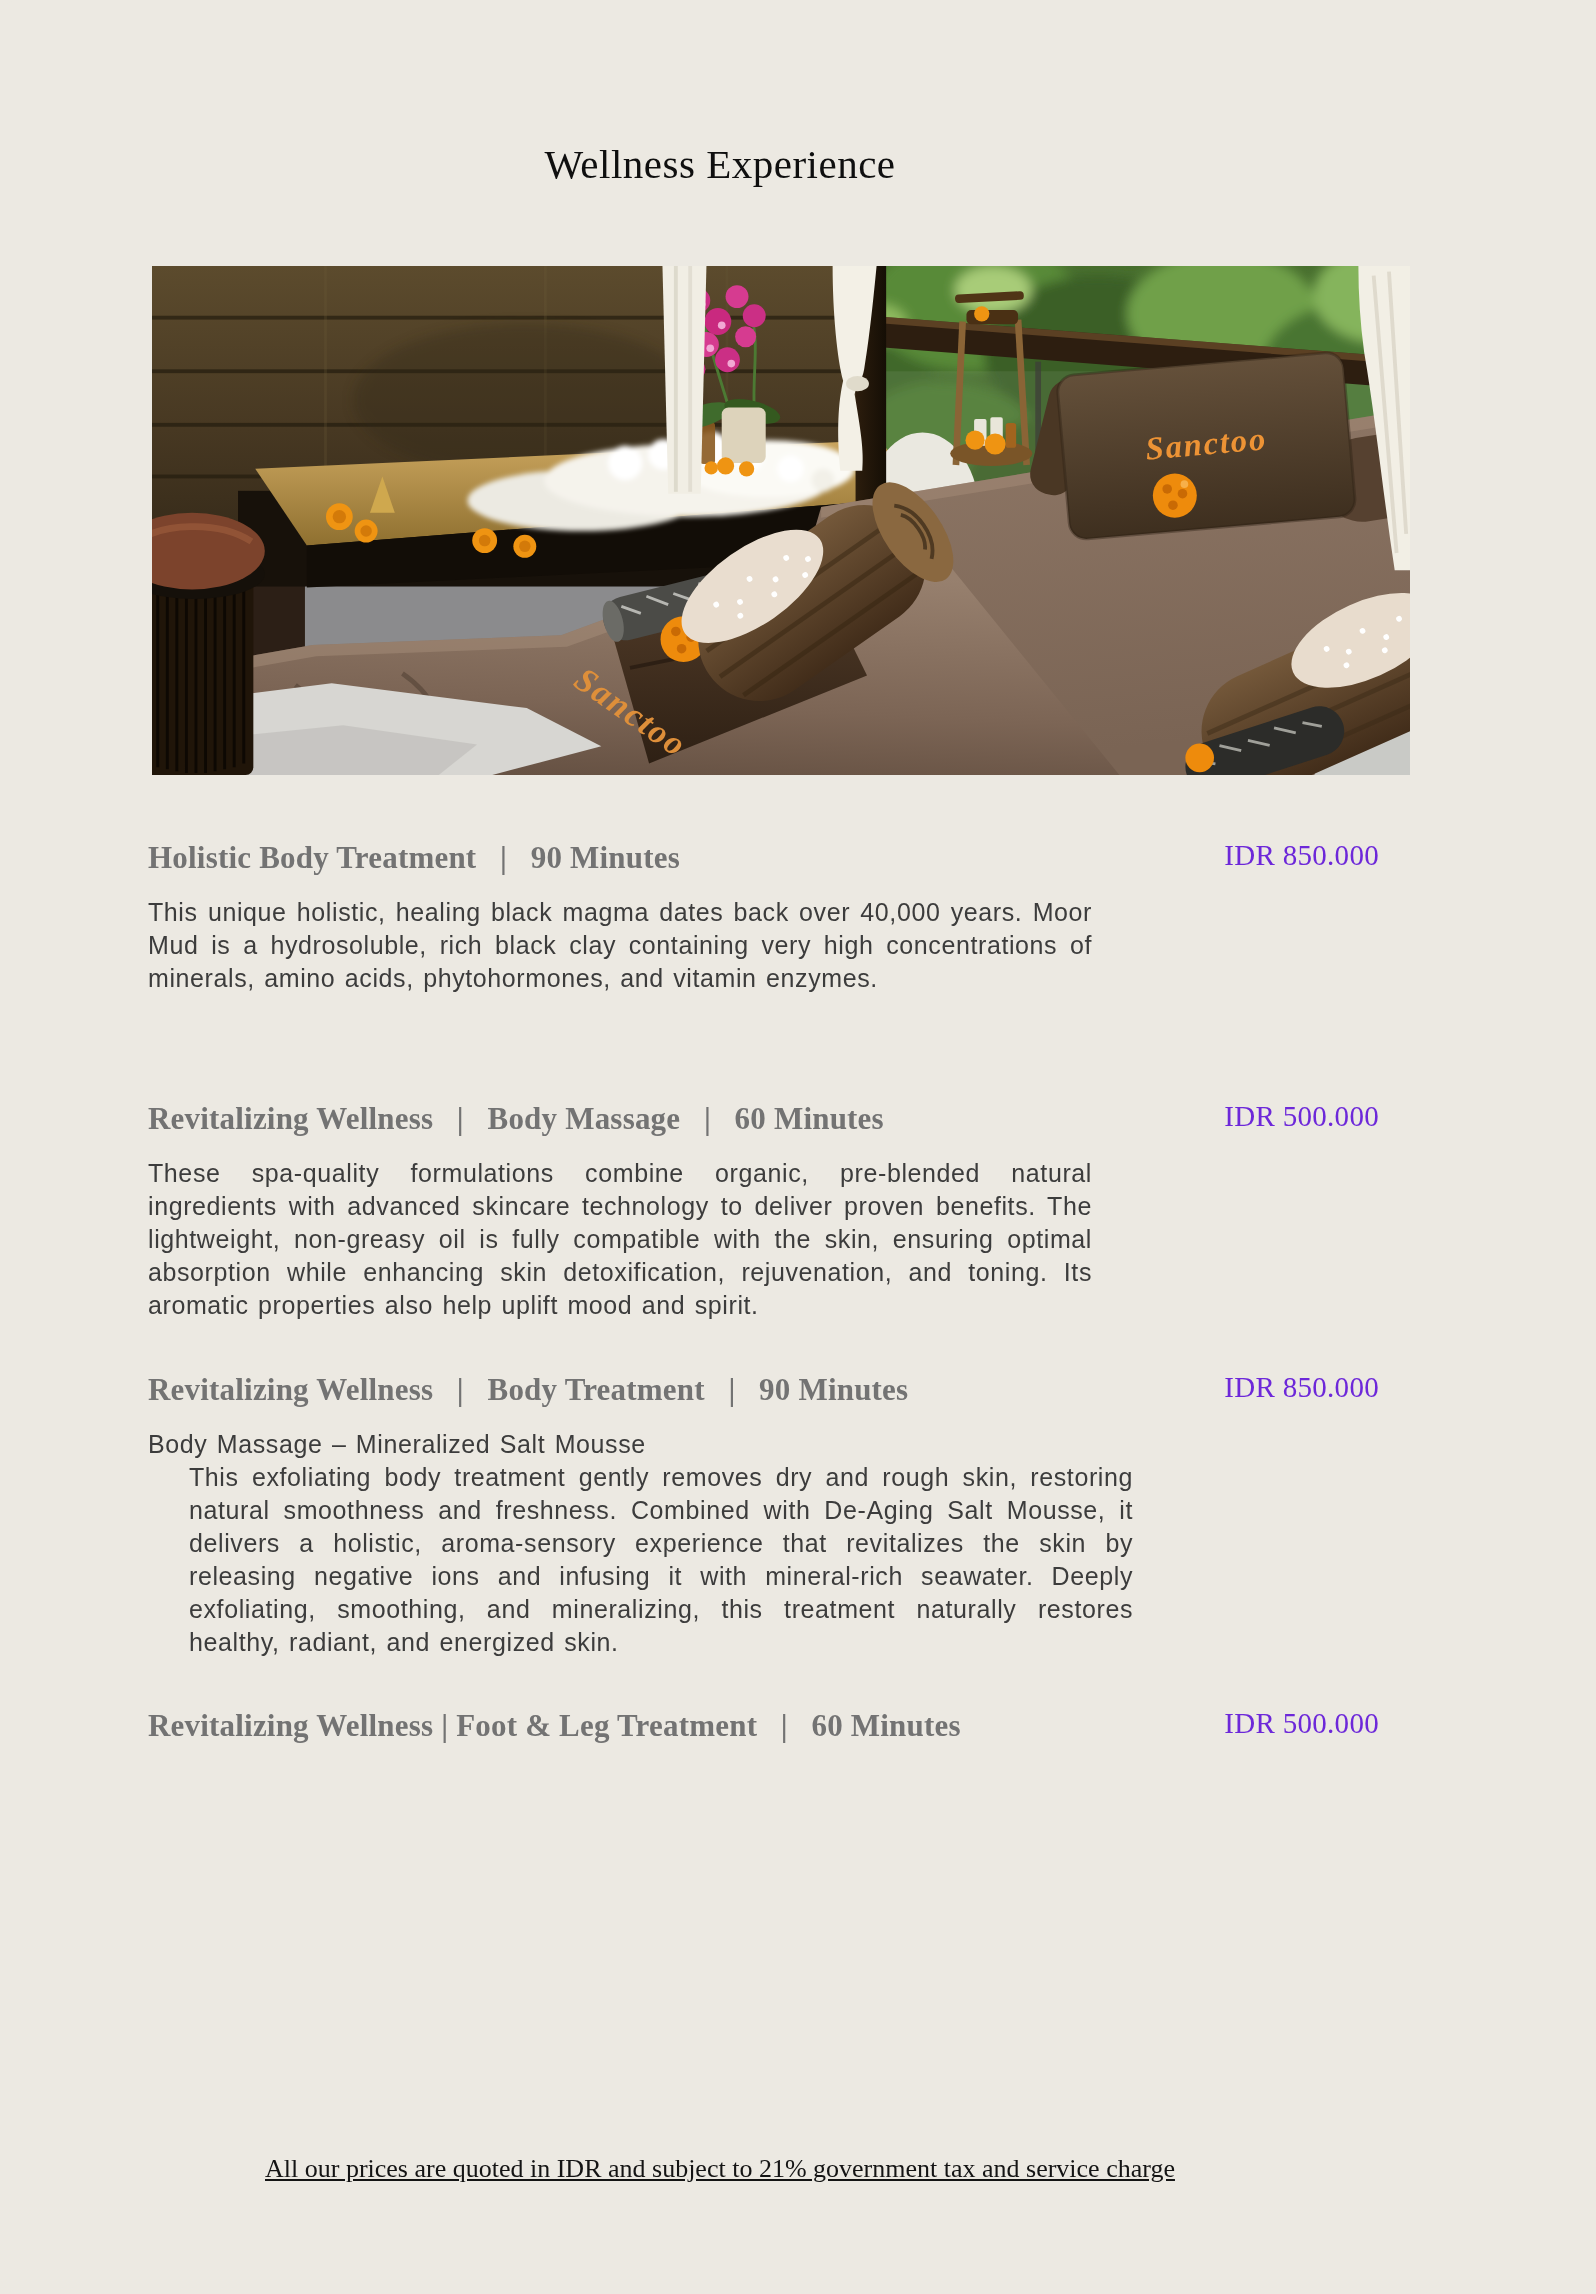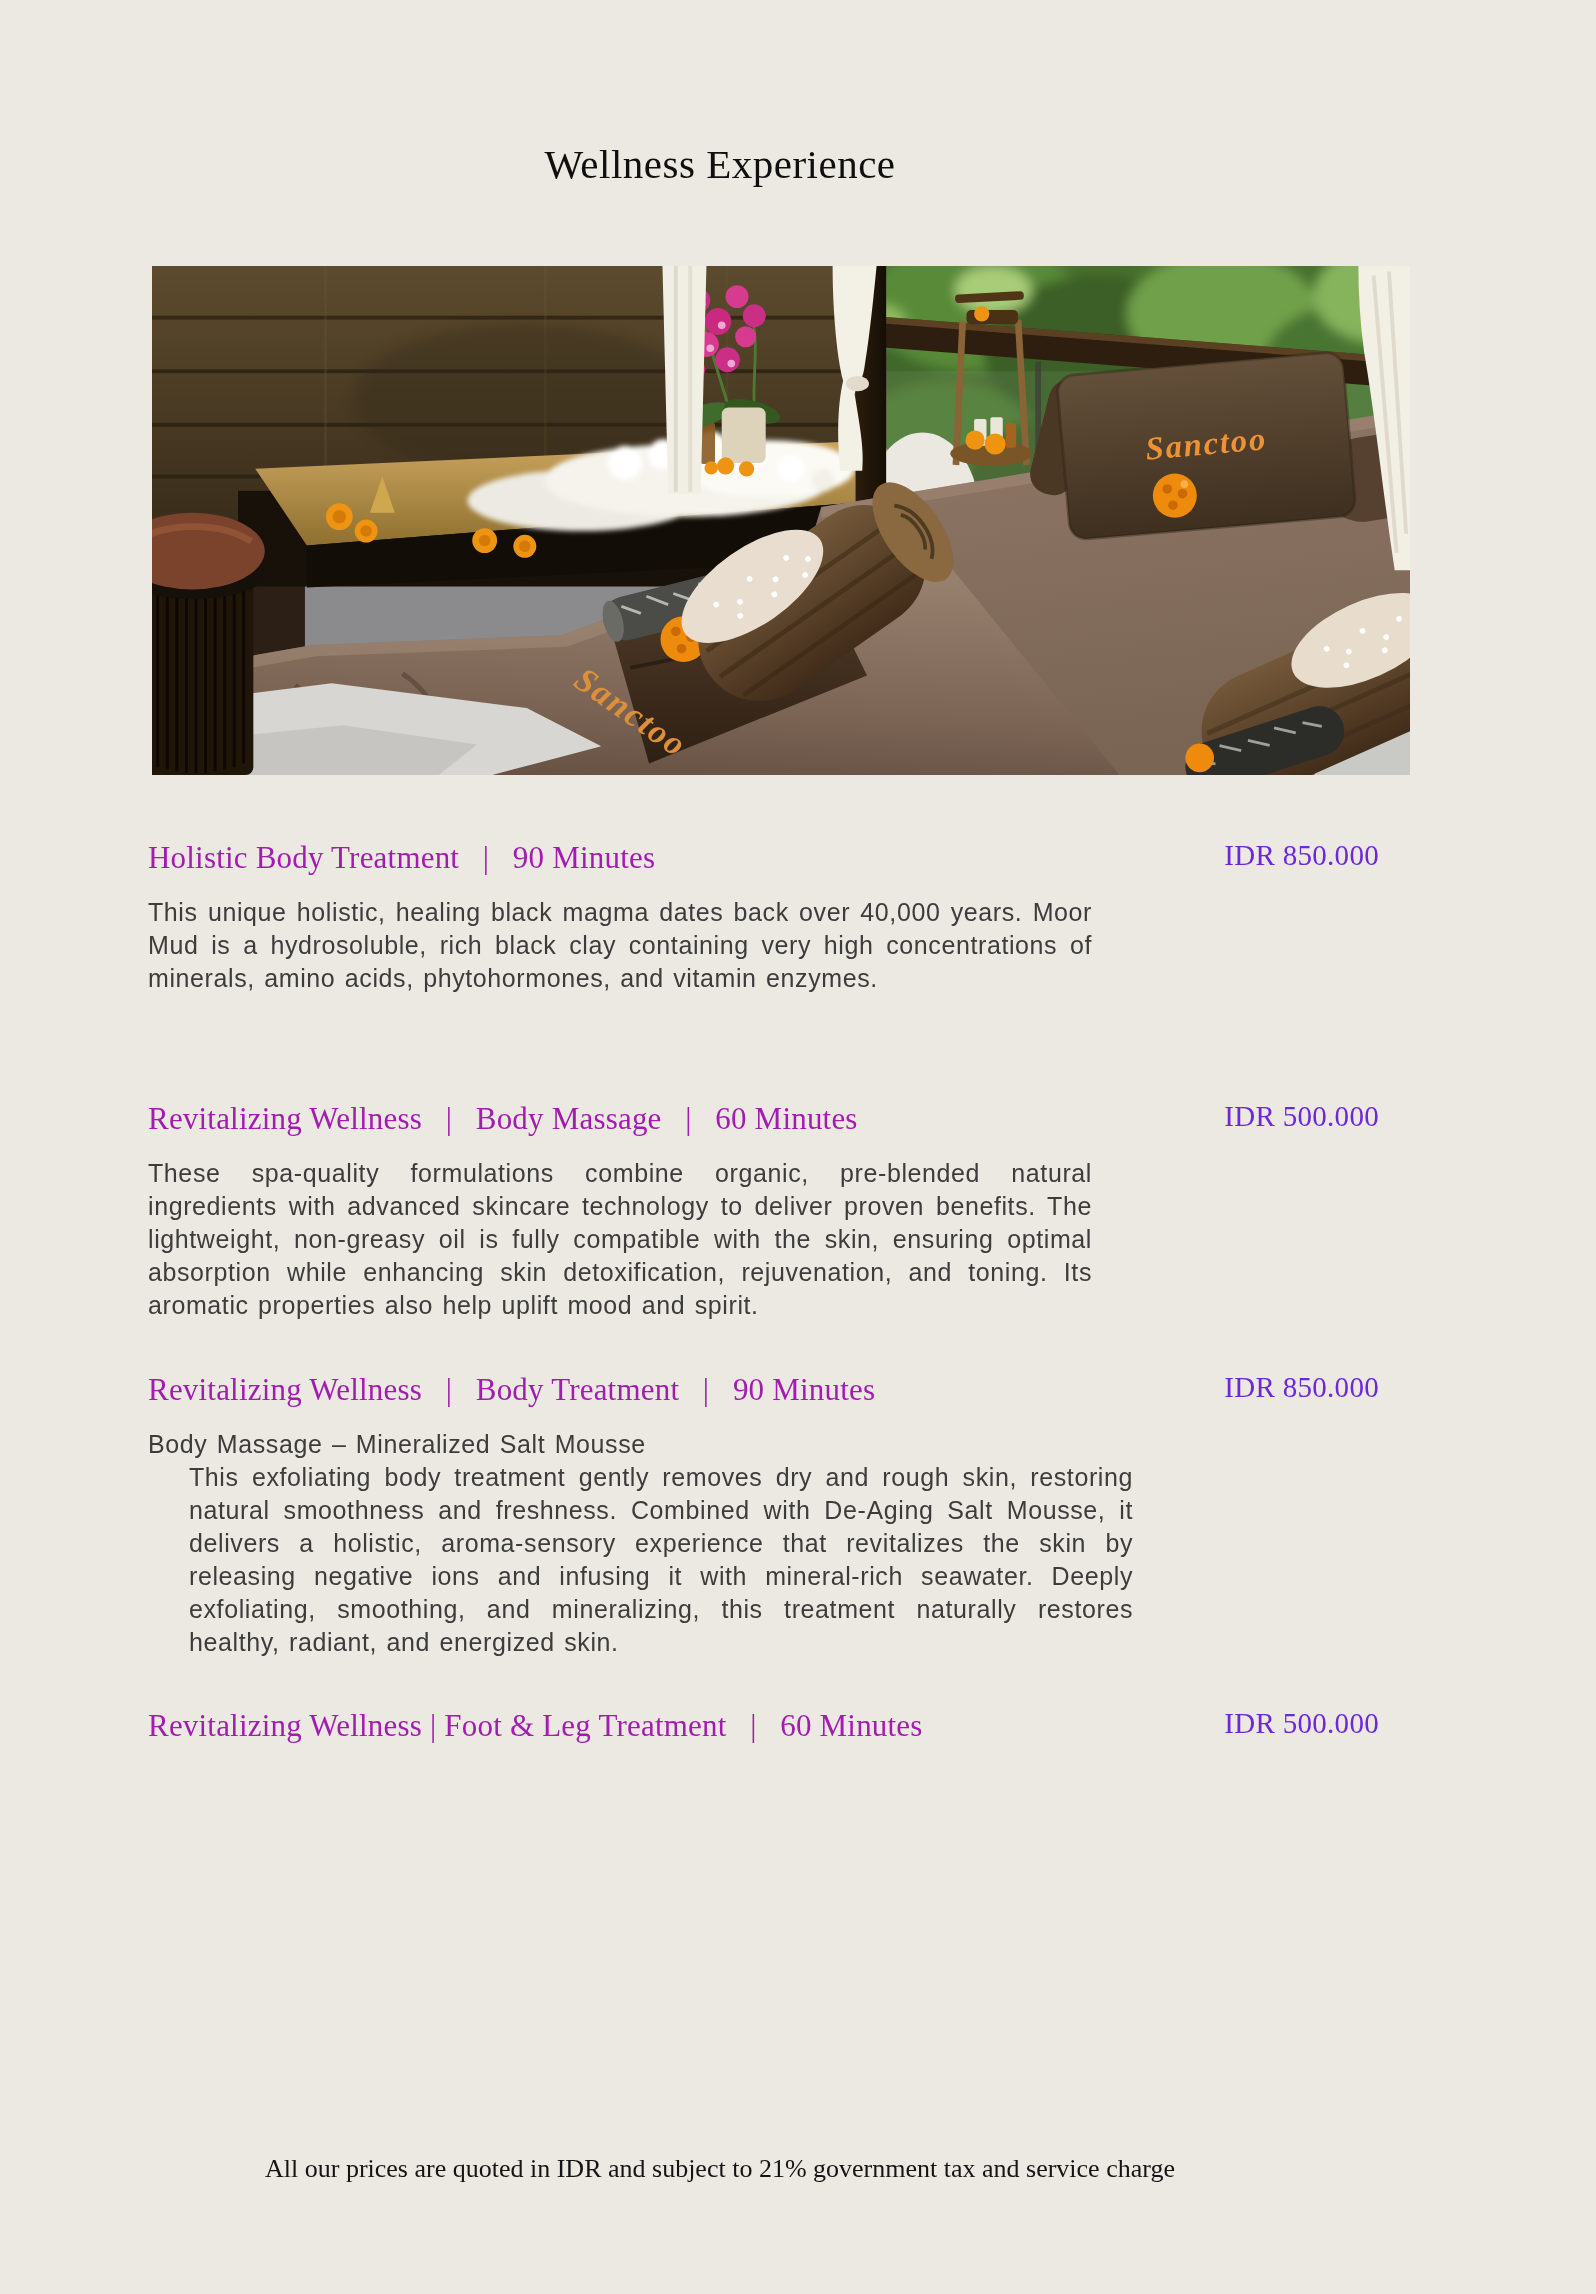--- a/index.html
+++ b/index.html
@@ -15,38 +15,38 @@
     letter-spacing:0.5px; color:#0f0f0f;
   }
   .photo {
     position:absolute; left:152px; top:266px; width:1258px; height:509px;
     overflow:hidden; background:#6b5748;
   }
   .photo svg { display:block; width:100%; height:100%; }
   .menu-item { position:absolute; left:148px; width:1262px; }
   .item-head { position:relative; height:38px; }
   .item-title {
-    font-weight:400; font-size:31px; line-height:38px;
-    color:#a21caf; letter-spacing:0.2px; white-space:pre-wrap;
+    font-weight:700; font-size:31px; line-height:38px;
+    color:#737373; letter-spacing:0.2px; white-space:pre-wrap;
   }
   .price {
     position:absolute; right:31px; top:-2.9px;
     font-size:29px; line-height:38px; color:#6d28d9; letter-spacing:0.3px;
   }
   .subtitle, .desc {
     width:944px; font-family:"Liberation Sans", sans-serif;
     font-size:25px; line-height:33px; color:#3c3c3c;
     letter-spacing:0.6px; word-spacing:1.9px;
   }
   .subtitle { margin-top:19px; }
   .desc { margin-top:19px; text-align:justify; }
   .subtitle + .desc { margin-top:0;margin-left:41px; }
   .footer-note {
     position:absolute; top:2153px; left:0; width:100%;
-    text-align:center; font-size:26px; line-height:32.5px; color:#141414;
+    text-align:center; font-size:26px; line-height:32.5px; color:#141414;text-decoration:underline;
   }
   .script-text {
     font-family:"Liberation Serif", serif; font-style:italic; font-weight:bold;
     letter-spacing:2px;
   }
 </style>
 </head>
 <body>
 
 <div class="page">

